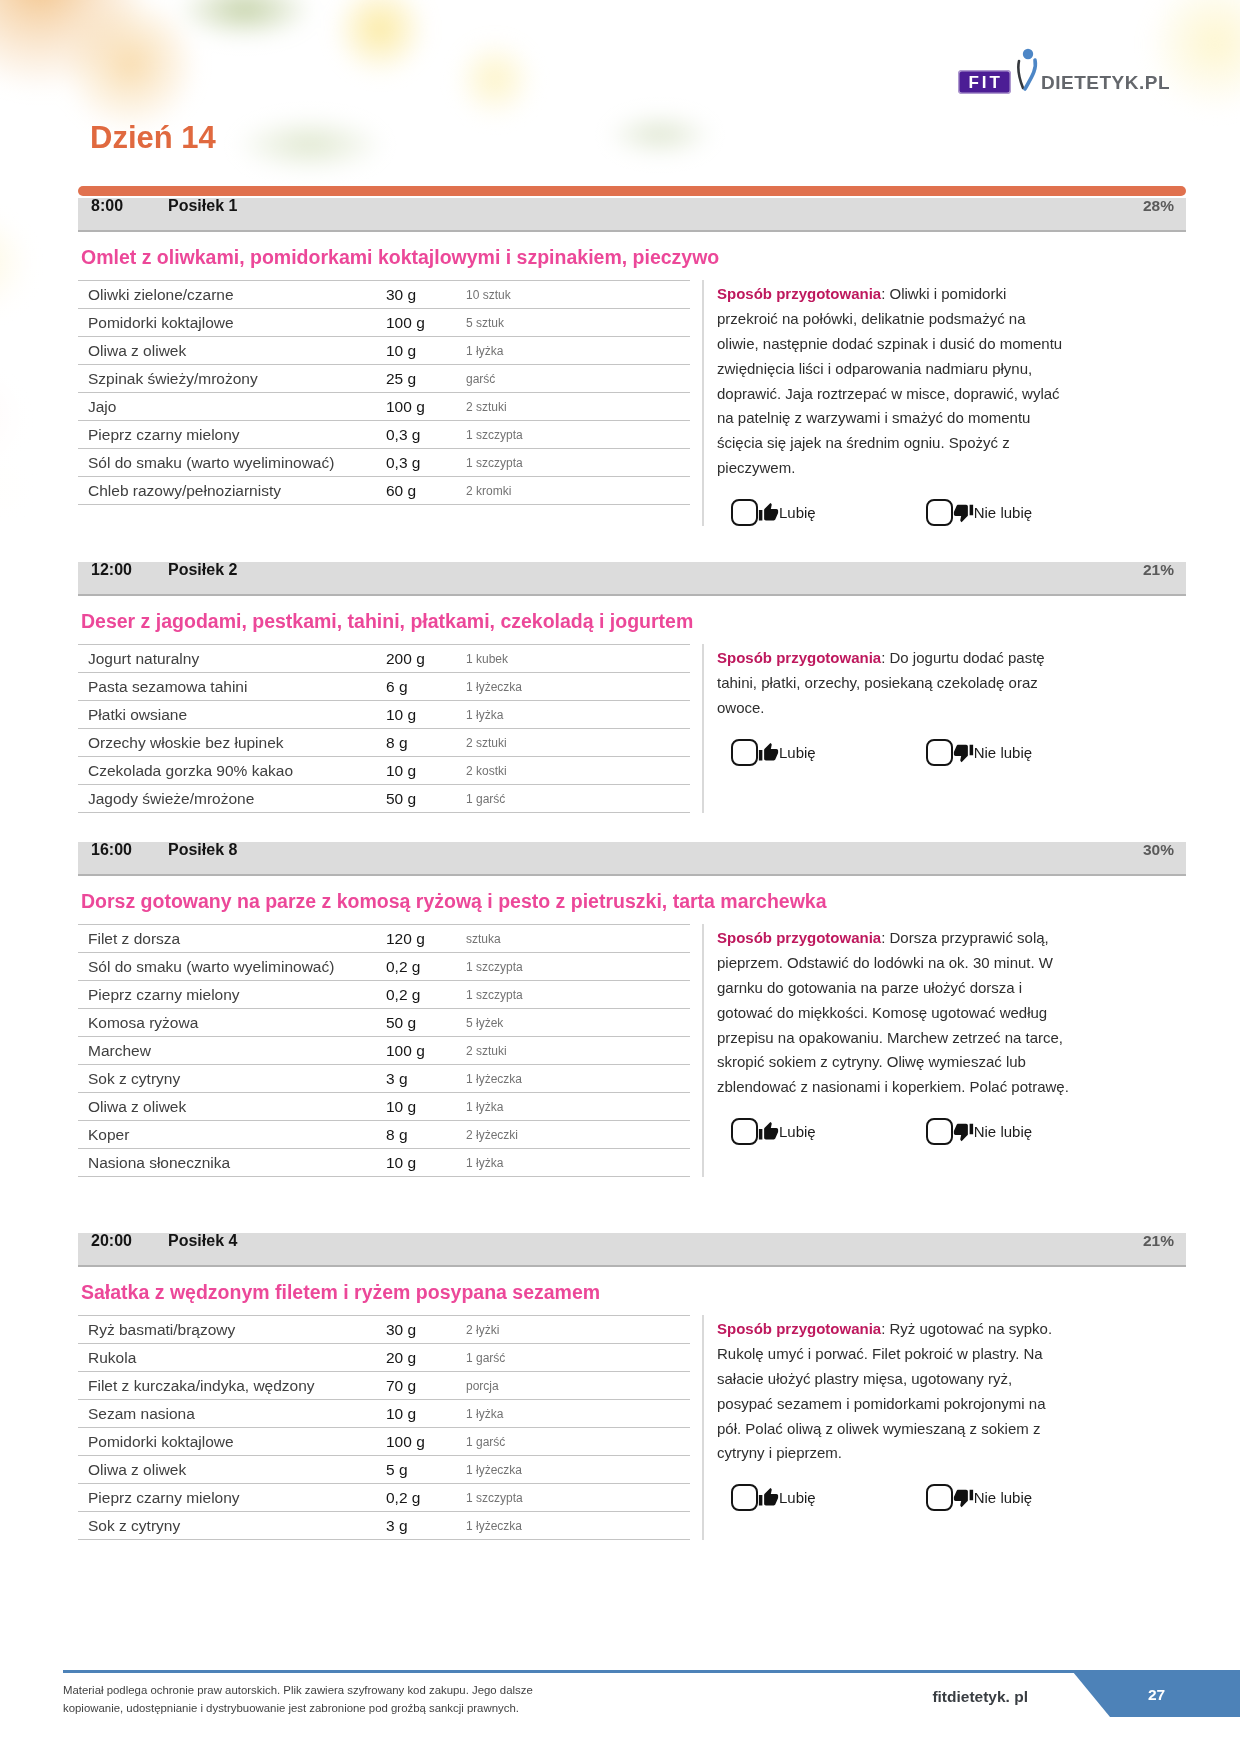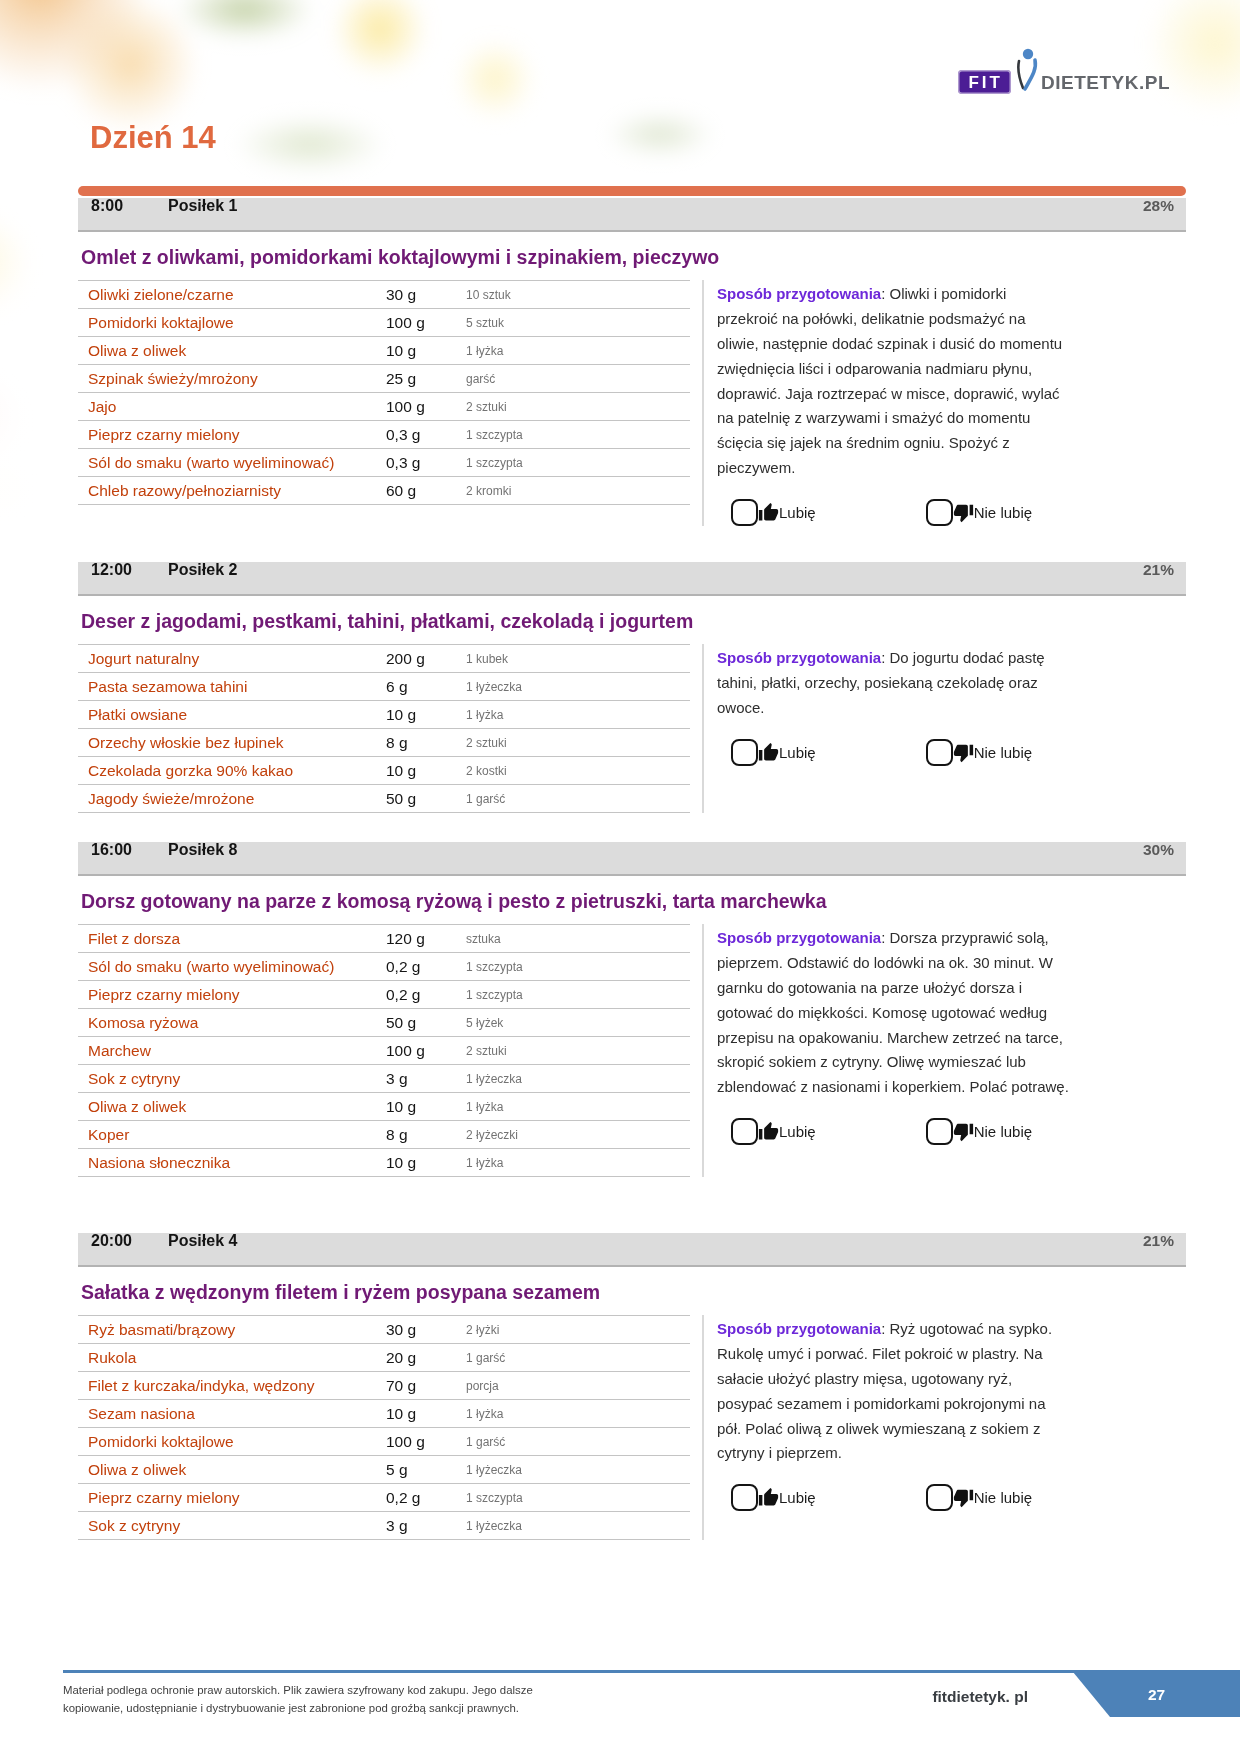--- a/index.html
+++ b/index.html
@@ -33,32 +33,32 @@
   .logo-person{margin:0 2px -2px 2px;}
   .logo-dietetyk{color:#64676c;font-weight:bold;font-size:19px;letter-spacing:.5px;line-height:1;margin-bottom:2px;text-align:center;}
   .day-title{position:absolute;left:90px;top:120px;font-size:31px;font-weight:bold;color:#e0693f;z-index:2;}
   .accent-bar{position:absolute;left:78px;top:186px;width:1108px;height:10px;background:#e0714e;border-radius:6px;z-index:2;}
   
   .meal{position:absolute;left:78px;width:1108px;z-index:2;}
   .meal-bar{height:34px;background:#dcdcdc;border-bottom:2px solid #b3b3b3;display:flex;align-items:center;padding:0 12px 17px 13px;box-sizing:border-box;}
   .meal-time{font-size:16px;font-weight:bold;color:#141414;width:77px;}
   .meal-name{font-size:16px;font-weight:bold;color:#141414;}
   .meal-percent{margin-left:auto;font-size:15.5px;font-weight:bold;color:#5a5a5a;}
-  .meal-title{margin:14px 0 0 3px;font-size:19.5px;font-weight:bold;color:#701a75;}
+  .meal-title{margin:14px 0 0 3px;font-size:19.5px;font-weight:bold;color:#ec4899;}
   .meal-body{display:flex;align-items:stretch;margin-top:11px;}
   .tbl{width:612px;box-sizing:border-box;}
   .row{display:flex;border-bottom:1px solid #c4c4c4;padding:4px 0 4px 10px;}
   .row:first-child{border-top:1px solid #c4c4c4;}
-  .ing-name{width:257px;padding-right:8px;font-size:15.5px;color:#c2410c;line-height:19px;}
+  .ing-name{width:257px;padding-right:8px;font-size:15.5px;color:#404040;line-height:19px;}
   .ing-amt{width:80px;font-size:15.5px;color:#161616;line-height:19px;margin-left:33px;}
   .ing-qty{flex:1;font-size:12px;color:#737373;line-height:16px;padding-top:2px;}
   .divider{width:2px;background:#d9d9d9;margin-left:12px;}
   .right-col{flex:1;padding:2px 60px 0 13px;box-sizing:border-box;}
   .prep{margin:0;max-width:352px;font-size:15px;line-height:1.66;color:#2e2e2e;}
-  .prep b{color:#6d28d9;}
+  .prep b{color:#be185d;}
   .likes{display:flex;gap:110px;margin-top:18px;padding-left:14px;}
   .like-group{display:flex;align-items:center;}
   .like-box{width:27px;height:27px;border:2.5px solid #141414;border-radius:8px;background:#fff;box-sizing:border-box;cursor:pointer;}
   .like-label{font-size:15px;color:#1c1c1c;}
   .thumb{width:21px;height:21px;flex:0 0 auto;}
   
   .footer-line{position:absolute;left:63px;right:0;top:1670px;height:3px;background:#4d82b8;z-index:2;}
   .footer-notice{position:absolute;left:63px;top:1681px;font-size:11.4px;color:#3f3f3f;line-height:1.6;z-index:2;}
   .footer-brand{position:absolute;right:212px;top:1688px;font-size:15.5px;font-weight:bold;color:#393d42;z-index:2;}
   .footer-page{position:absolute;left:1073px;top:1672px;width:167px;height:45px;background:#4d82b8;

